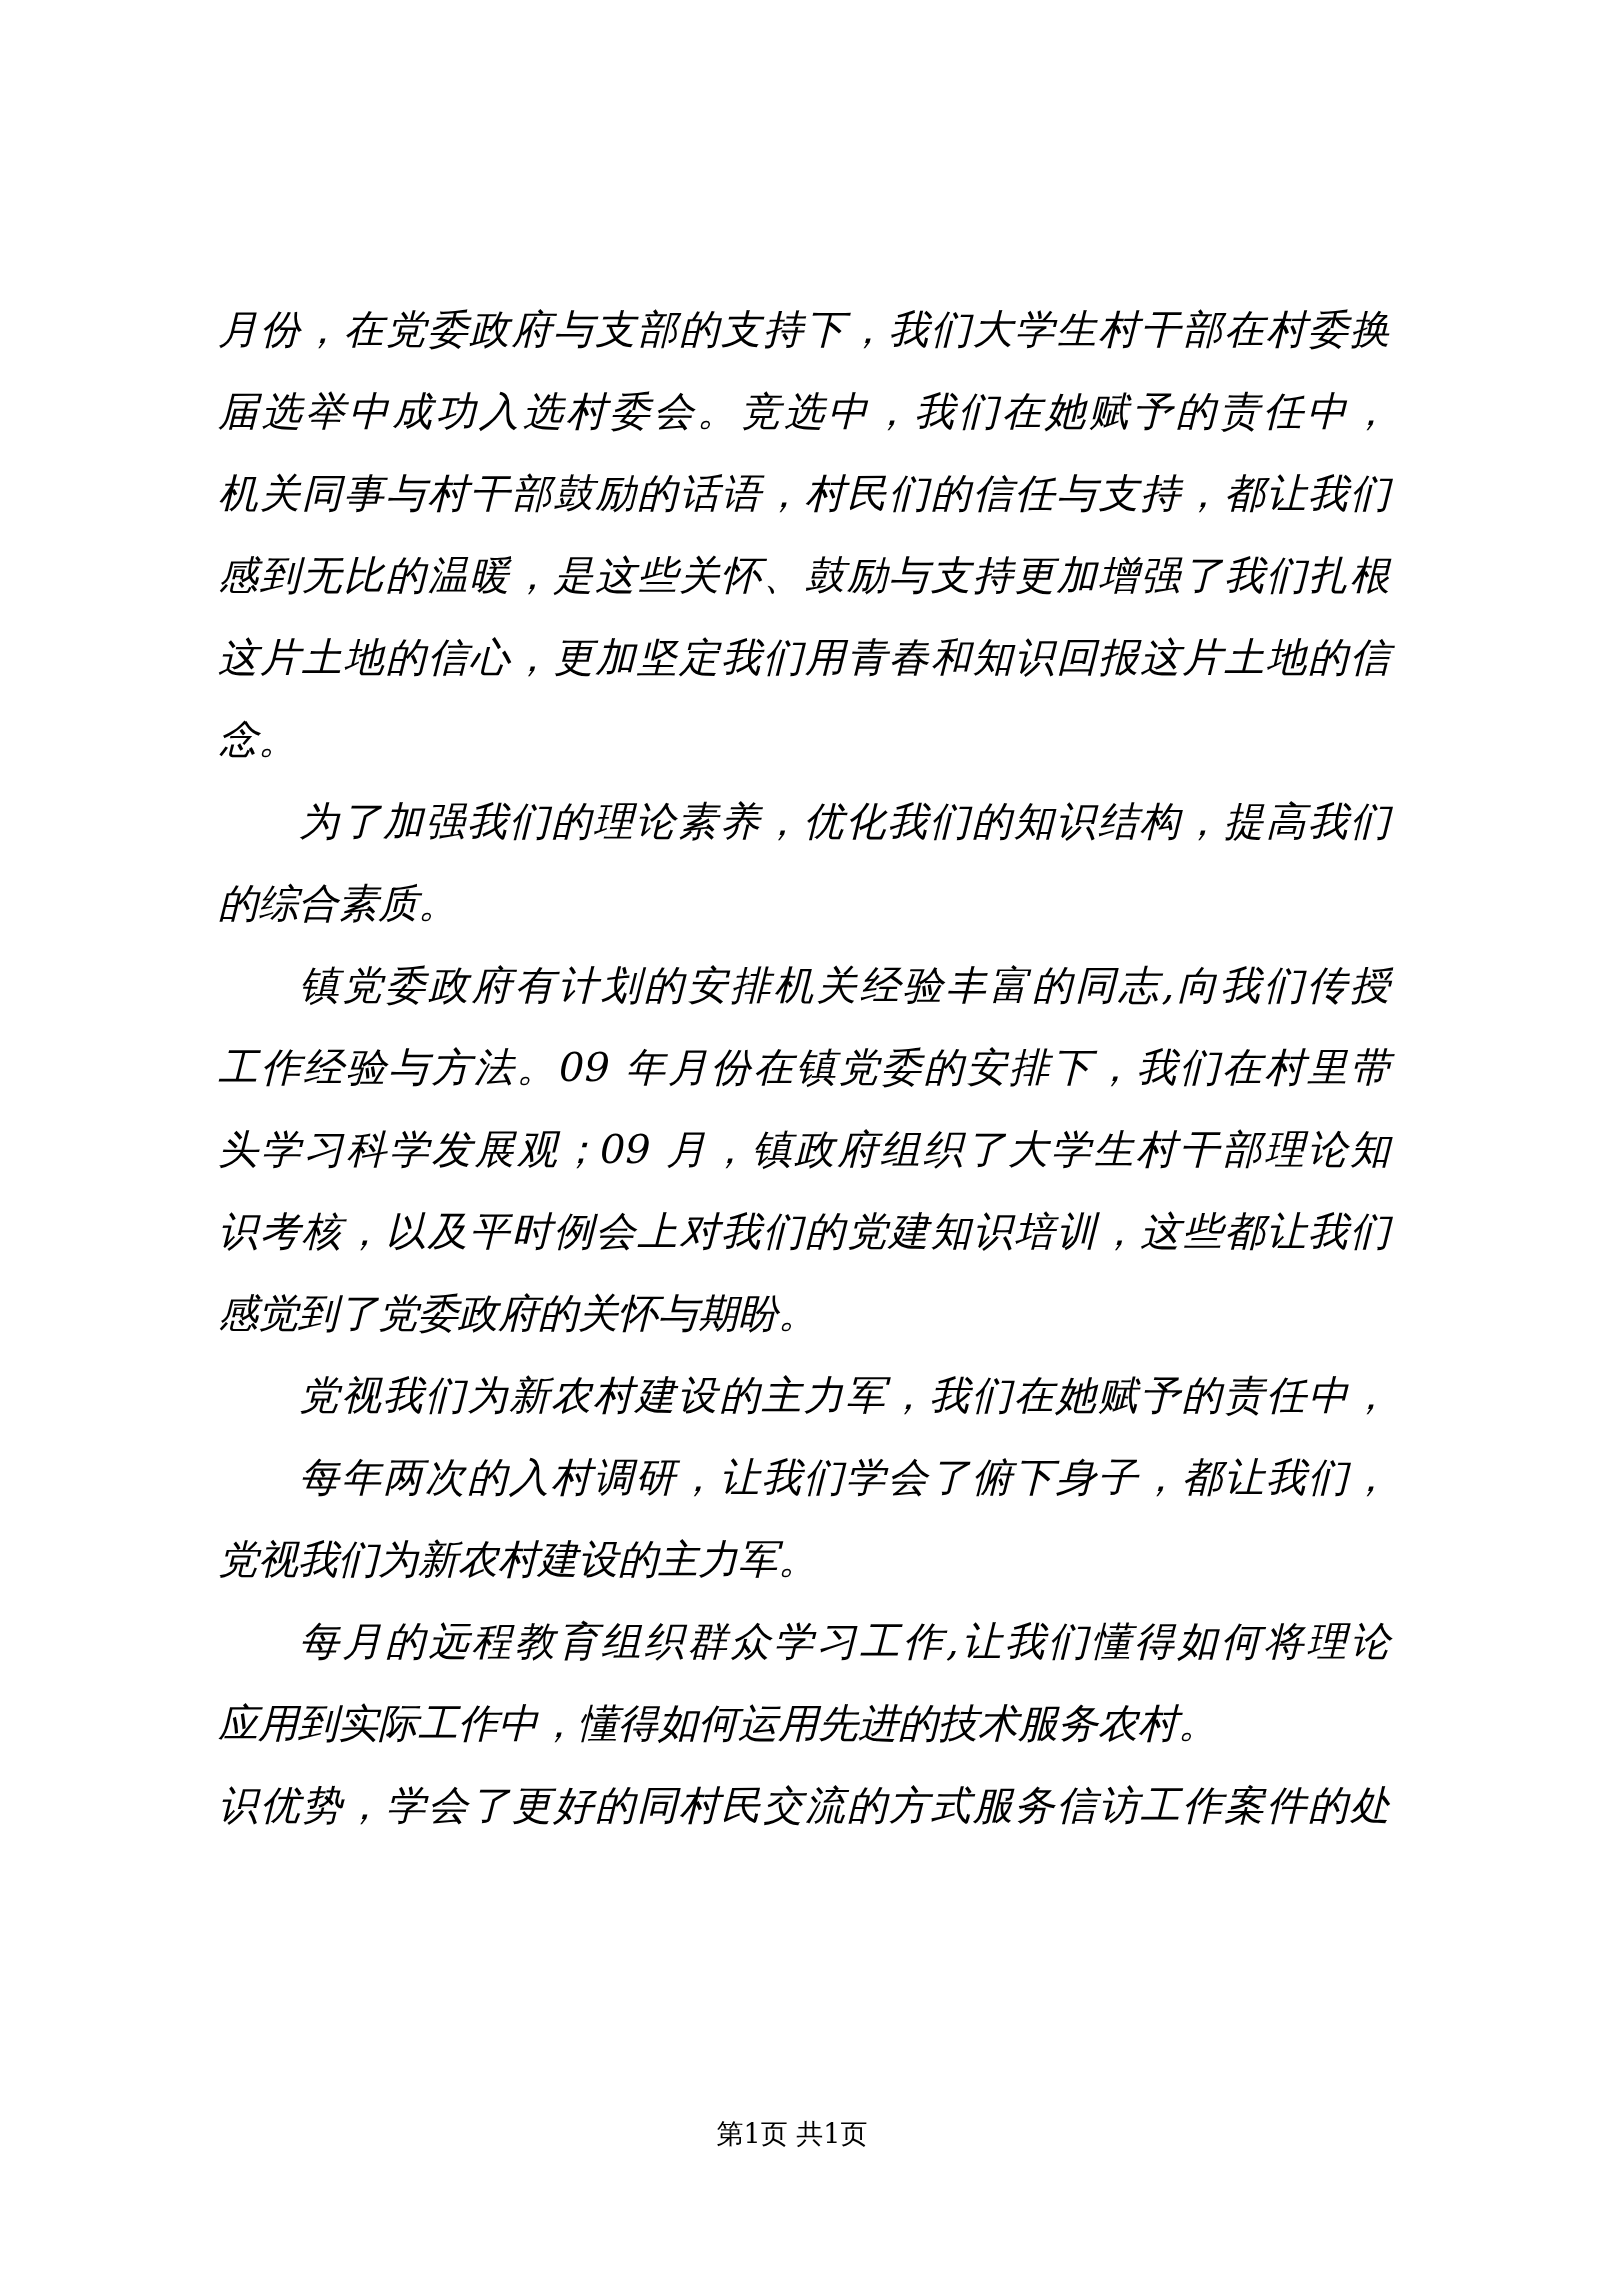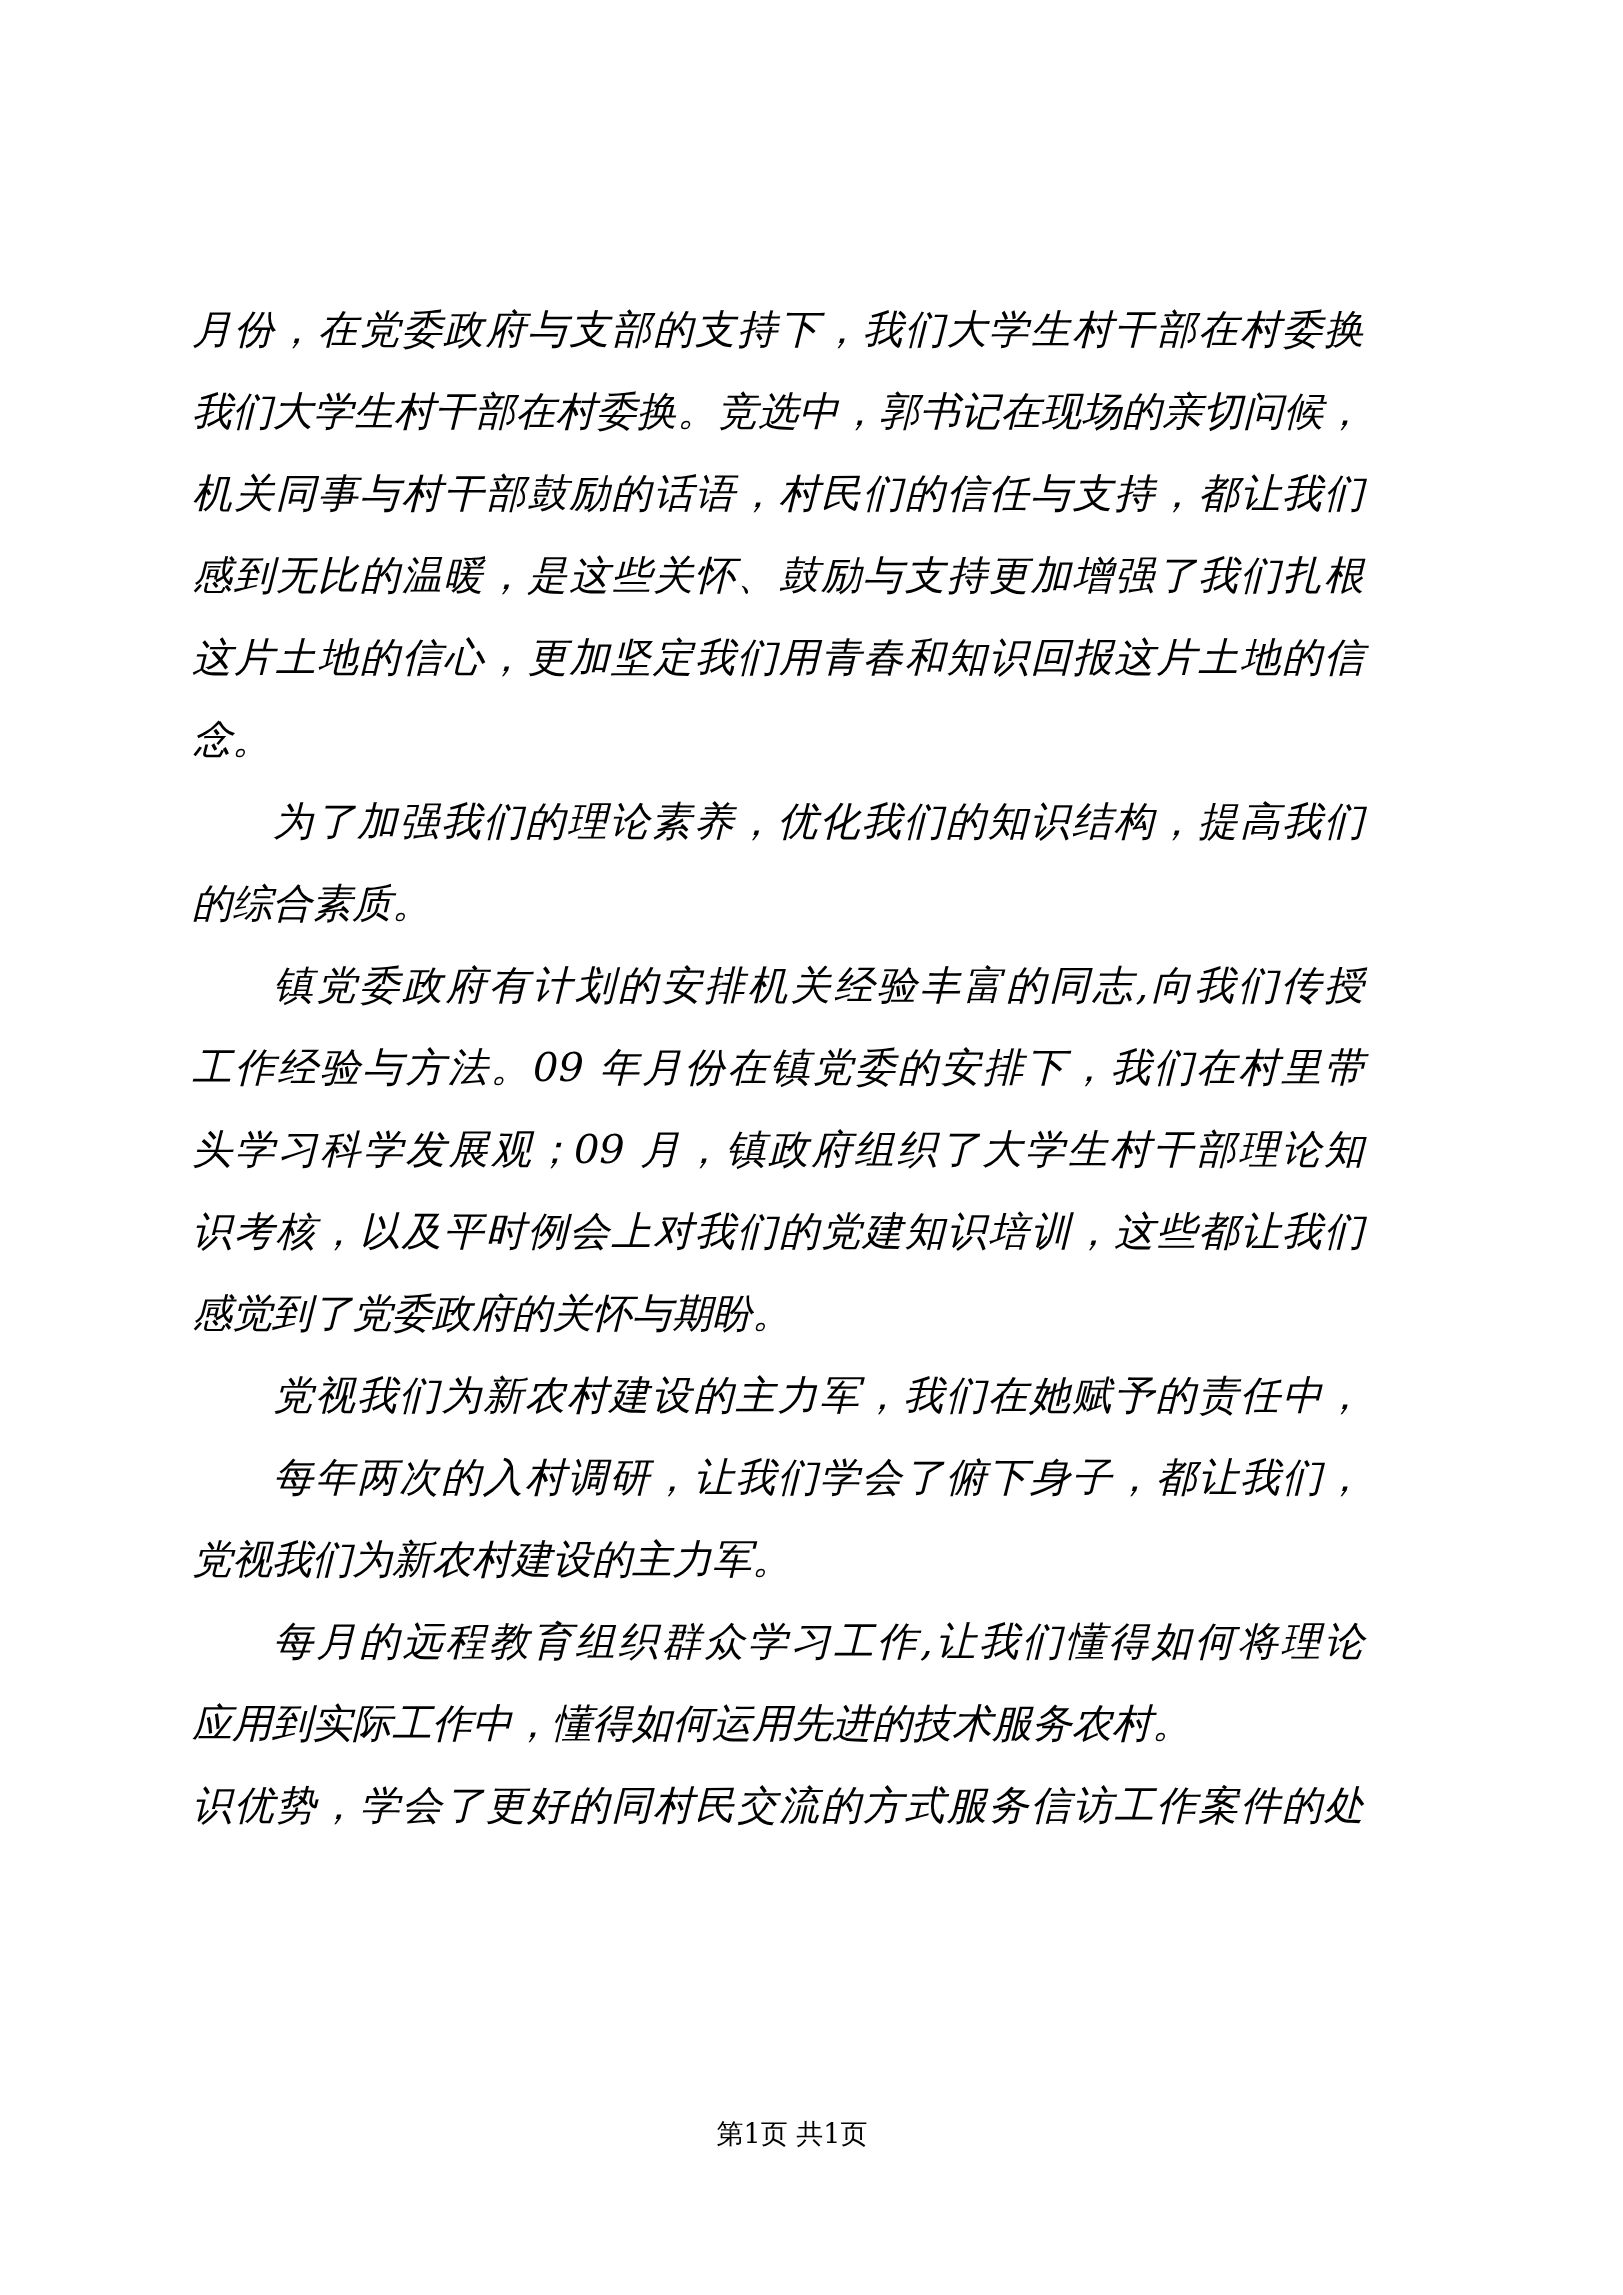--- a/index.html
+++ b/index.html
@@ -16,21 +16,21 @@
     width: 1623px;
     height: 2295px;
     background: #ffffff;
     overflow: hidden;
     color: #000000;
     font-family: "DejaVu Serif", "Liberation Serif", serif;
   }
   
   .body-text {
     position: absolute;
-    left: 192px;
+    left: 218px;
     top: 288px;
     width: 1172px;
     font-size: 40px;
     line-height: 82px;
     font-style: italic;           
     font-weight: normal;
     letter-spacing: 0;
   }
   .line {
     text-align: justify;
@@ -53,21 +53,21 @@
     font-style: normal;           
   }
 </style>
 </head>
 <body>
 
 <div class="page">
 
   <div class="body-text">
     <div class="line fill">月份，在党委政府与支部的支持下，我们大学生村干部在村委换</div>
-    <div class="line fill">我们大学生村干部在村委换。竞选中，郭书记在现场的亲切问候，</div>
+    <div class="line fill">届选举中成功入选村委会。竞选中，我们在她赋予的责任中，</div>
     <div class="line fill">机关同事与村干部鼓励的话语，村民们的信任与支持，都让我们</div>
     <div class="line fill">感到无比的温暖，是这些关怀、鼓励与支持更加增强了我们扎根</div>
     <div class="line fill">这片土地的信心，更加坚定我们用青春和知识回报这片土地的信</div>
     <div class="line">念。</div>
     <div class="line indent fill">为了加强我们的理论素养，优化我们的知识结构，提高我们</div>
     <div class="line">的综合素质。</div>
     <div class="line indent fill">镇党委政府有计划的安排机关经验丰富的同志,向我们传授</div>
     <div class="line fill">工作经验与方法。09 年月份在镇党委的安排下，我们在村里带</div>
     <div class="line fill">头学习科学发展观；09 月，镇政府组织了大学生村干部理论知</div>
     <div class="line fill">识考核，以及平时例会上对我们的党建知识培训，这些都让我们</div>

